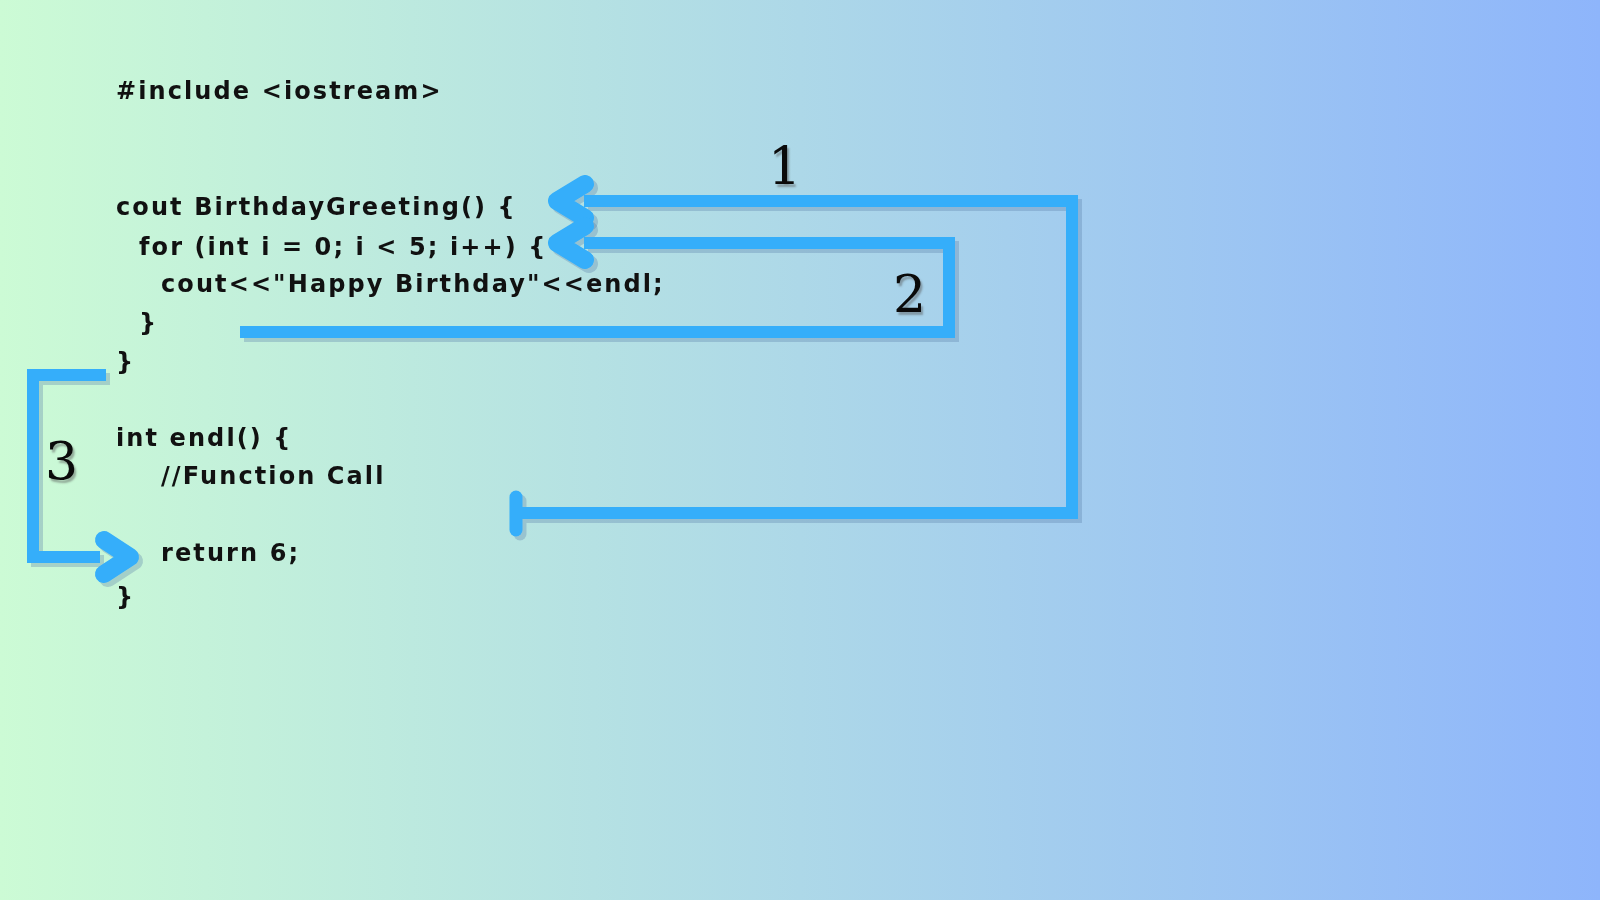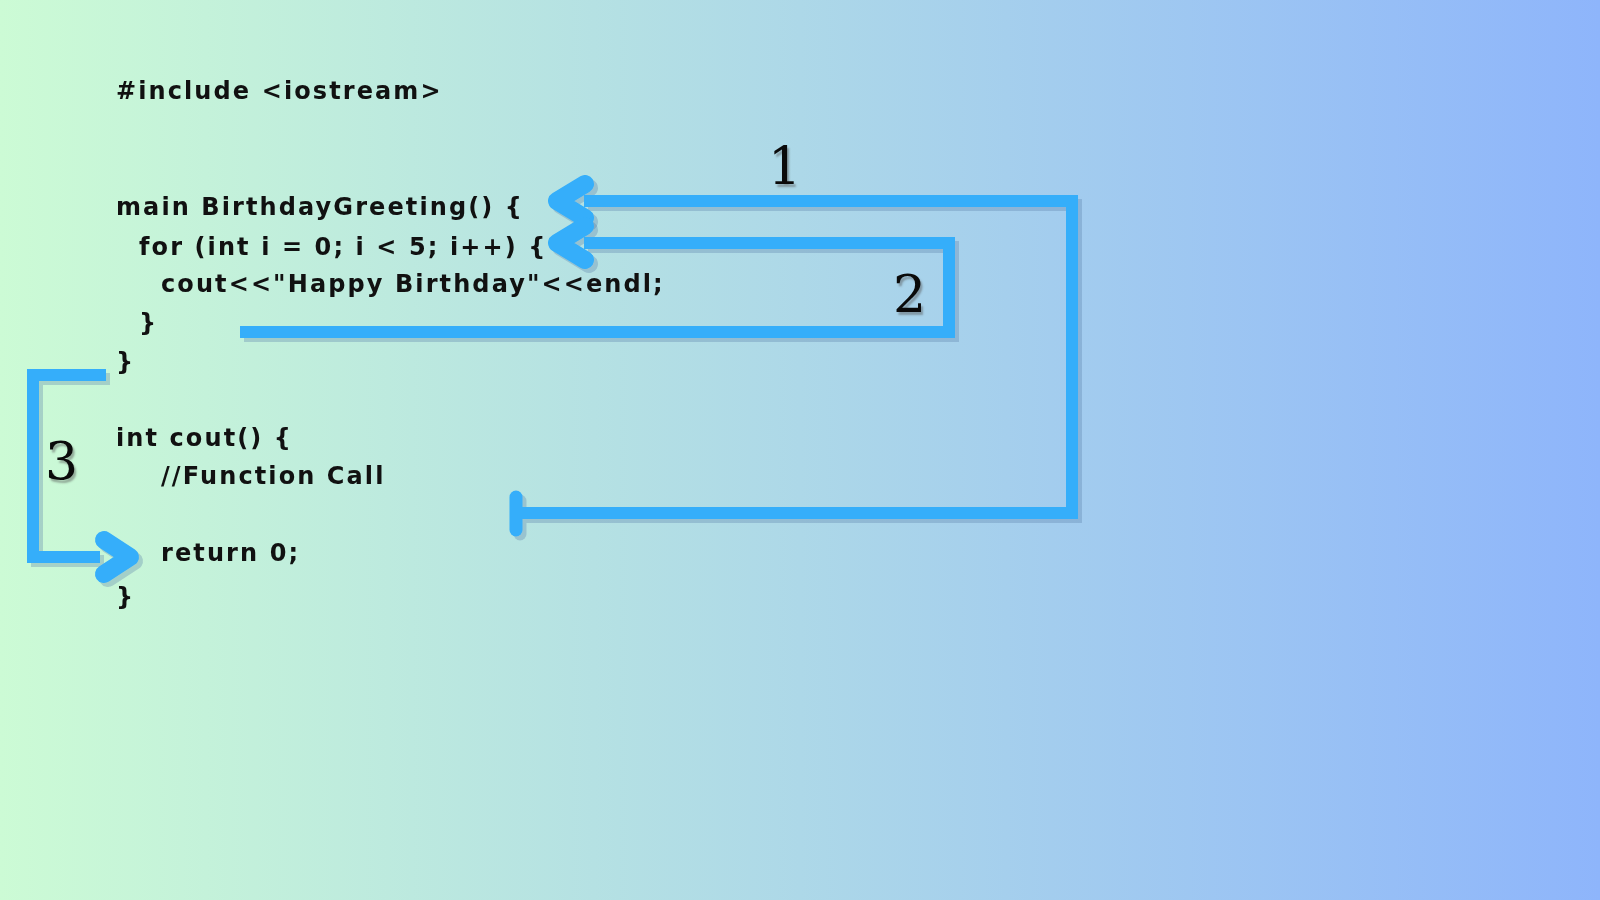--- a/index.html
+++ b/index.html
@@ -65,29 +65,29 @@
   }
 </style>
 </head>
 <body>
 
 <div id="stage" style="background: linear-gradient(to right, rgb(204, 251, 213) 0%, rgb(142, 181, 251) 100%);">
 
   <div id="code-block">
     <div class="code-line" id="l0" style="left: 116px; top: 79px; color: rgb(17, 17, 17);">#include &lt;iostream&gt;</div>
     <div class="code-line" id="l2" style="left: 116px; top: 157px; color: rgb(17, 17, 17);"></div>
-    <div class="code-line" id="l3" style="left: 116px; top: 195px; color: rgb(17, 17, 17);">main BirthdayGreeting() {</div>
+    <div class="code-line" id="l3" style="left: 116px; top: 195px; color: rgb(17, 17, 17);">cout BirthdayGreeting() {</div>
     <div class="code-line" id="l4" style="left: 139px; top: 235px; color: rgb(17, 17, 17);">for (int i = 0; i &lt; 5; i++) {</div>
     <div class="code-line" id="l5" style="left: 161px; top: 272px; color: rgb(17, 17, 17);">cout&lt;&lt;"Happy Birthday"&lt;&lt;endl;</div>
     <div class="code-line" id="l6" style="left: 139px; top: 311px; color: rgb(17, 17, 17);">}</div>
     <div class="code-line" id="l7" style="left: 116px; top: 350px; color: rgb(17, 17, 17);">}</div>
     <div class="code-line" id="l8" style="left: 116px; top: 388px; color: rgb(17, 17, 17);"></div>
-    <div class="code-line" id="l9" style="left: 116px; top: 426px; color: rgb(17, 17, 17);">int cout() {</div>
+    <div class="code-line" id="l9" style="left: 116px; top: 426px; color: rgb(17, 17, 17);">int endl() {</div>
     <div class="code-line" id="l10" style="left: 161px; top: 464px; color: rgb(17, 17, 17);">//Function Call</div>
-    <div class="code-line" id="l12" style="left: 161px; top: 541px; color: rgb(17, 17, 17);">return 0;</div>
+    <div class="code-line" id="l12" style="left: 161px; top: 541px; color: rgb(17, 17, 17);">return 6;</div>
     <div class="code-line" id="l13" style="left: 116px; top: 585px; color: rgb(17, 17, 17);">}</div>
   </div>
 
   <svg id="arrow-layer" viewBox="0 0 1600 900" width="1600" height="900">
     <defs>
       <filter id="soft-shadow" x="-20%" y="-20%" width="150%" height="150%">
         <feDropShadow dx="4" dy="4" stdDeviation="0.6" flood-color="#5a7fa8" flood-opacity="0.32"></feDropShadow>
       </filter>
     </defs>
 

